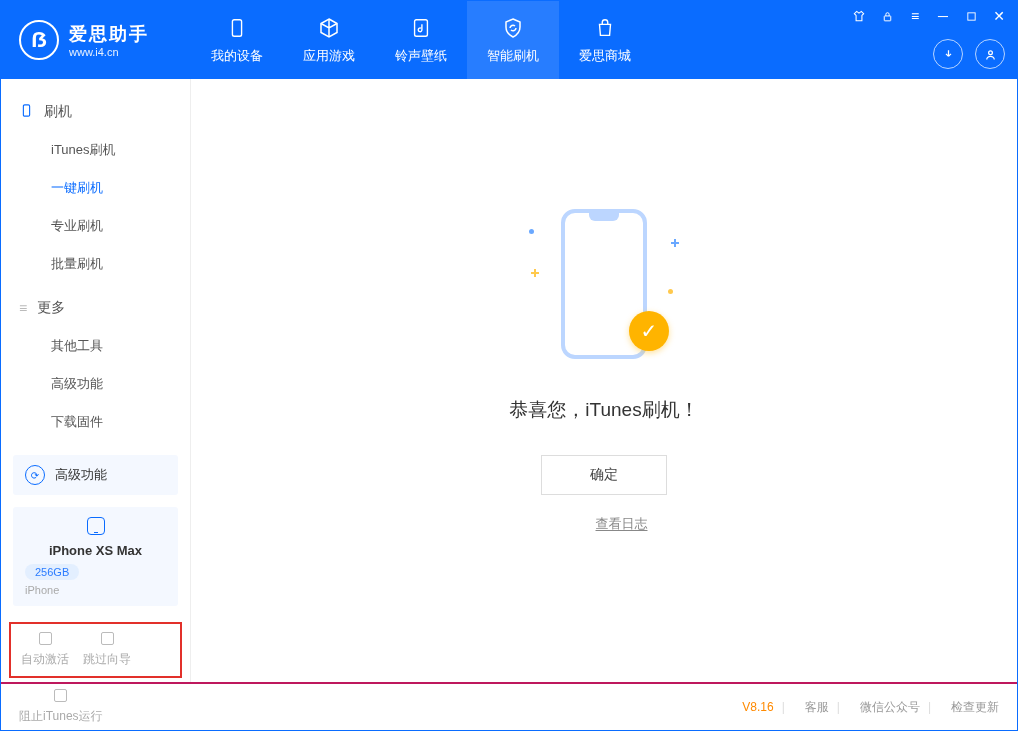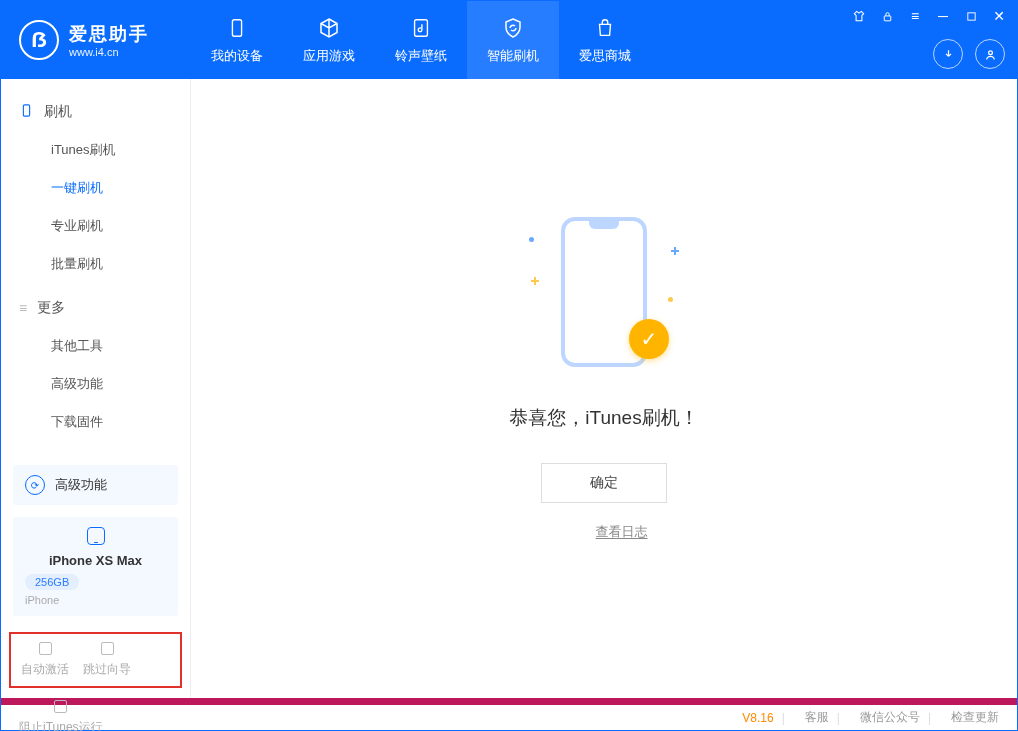--- a/index.html
+++ b/index.html
@@ -59,21 +59,21 @@
     .spark::after{left:0;top:3px;width:8px;height:2px;}
     .spark.s1{left:2px; top:70px; color:#ffc94d;}
     .spark.s2{right:0px; top:40px; color:#6aa8ff;}
     .dot{position:absolute;width:5px;height:5px;border-radius:50%;}
     
     .success-text { font-size:19px; color:#333; margin-bottom: 32px; }
     .ok-btn { border:1px solid #ddd; background:#fff; padding: 10px 48px; font-size:14px; color:#444; cursor:pointer; margin-bottom: 20px;}
     .log-link { font-size:13px; color:#888; cursor:pointer; text-decoration: underline; text-underline-offset: 2px; margin-left: 35px;}
 
     
-    .statusbar { height: 32px; border-top:7px solid #be185d; display:flex; align-items:center; padding:0 18px; font-size:12px; color:#999; justify-content:space-between;}
+    .statusbar { height: 48px; border-top:2px solid #be185d; display:flex; align-items:center; padding:0 18px; font-size:12px; color:#999; justify-content:space-between;}
     .status-left{display:flex; align-items:center; gap:6px;}
     .status-right{display:flex; align-items:center; gap:8px;}
     .sep{color:#ddd;}
     .slink{cursor:pointer;margin-left:12px;}
     .ver{color:#ff8a00;}
   </style>
 </head>
 <body>
 
 <div class="window">

